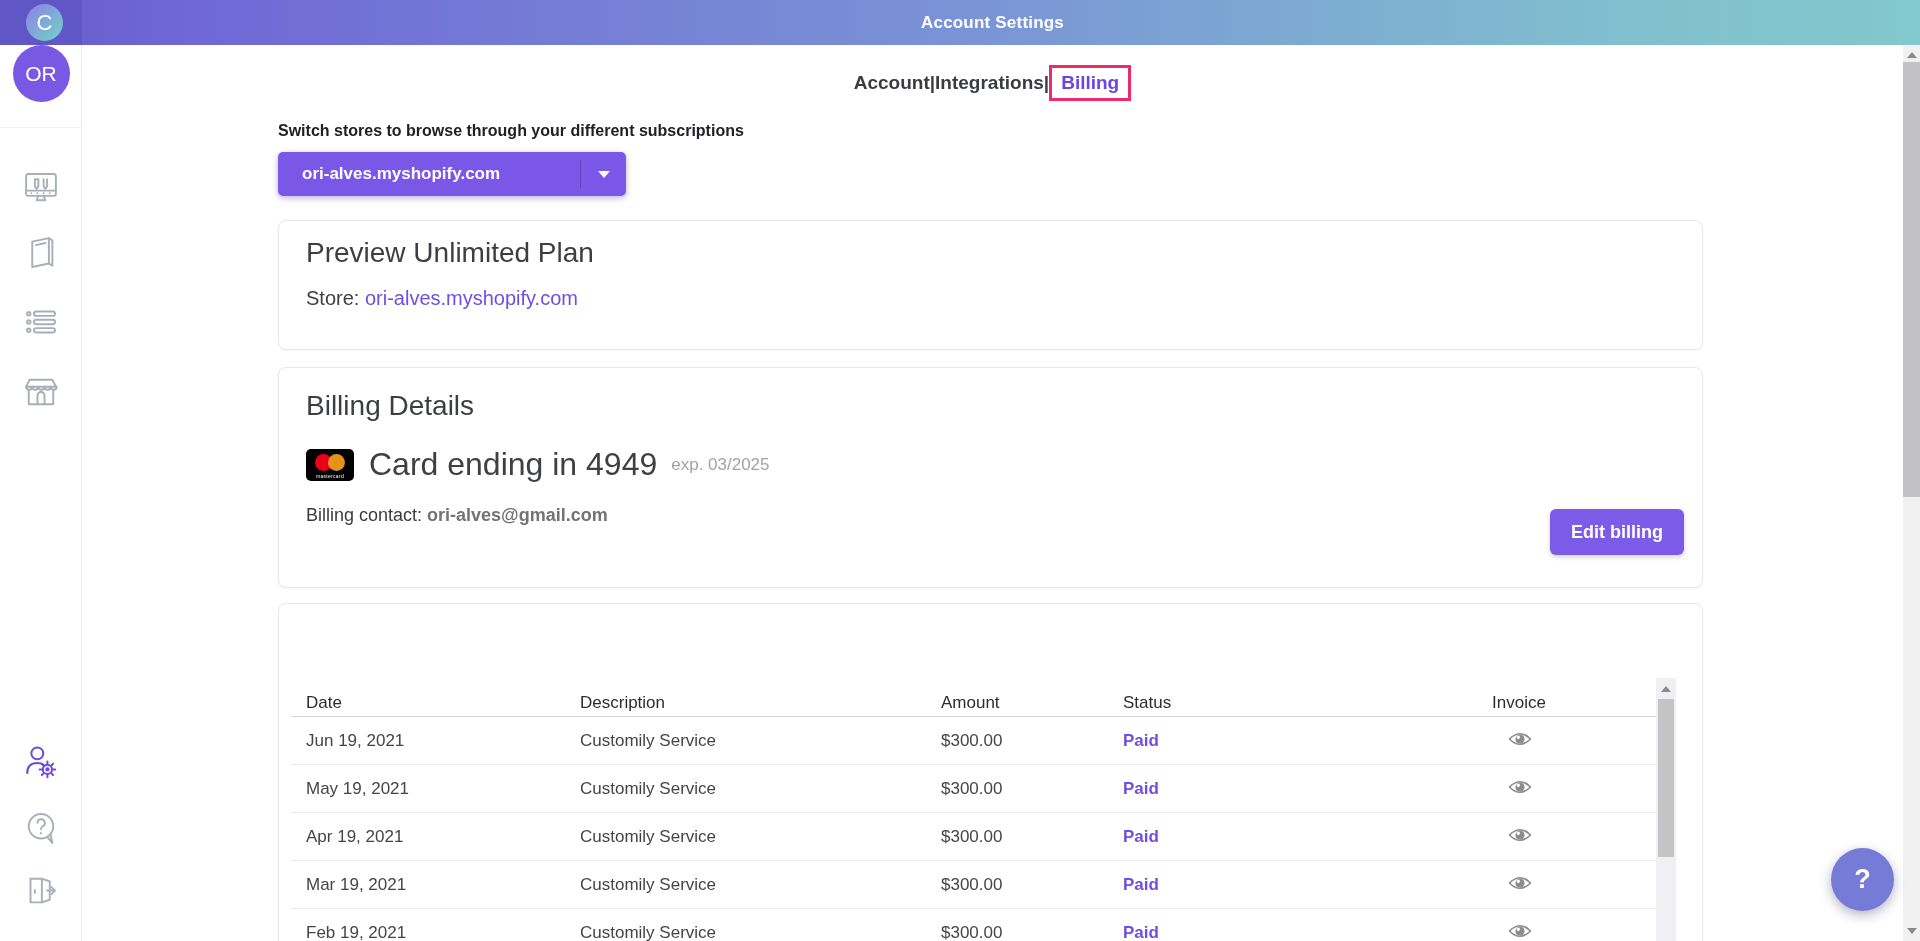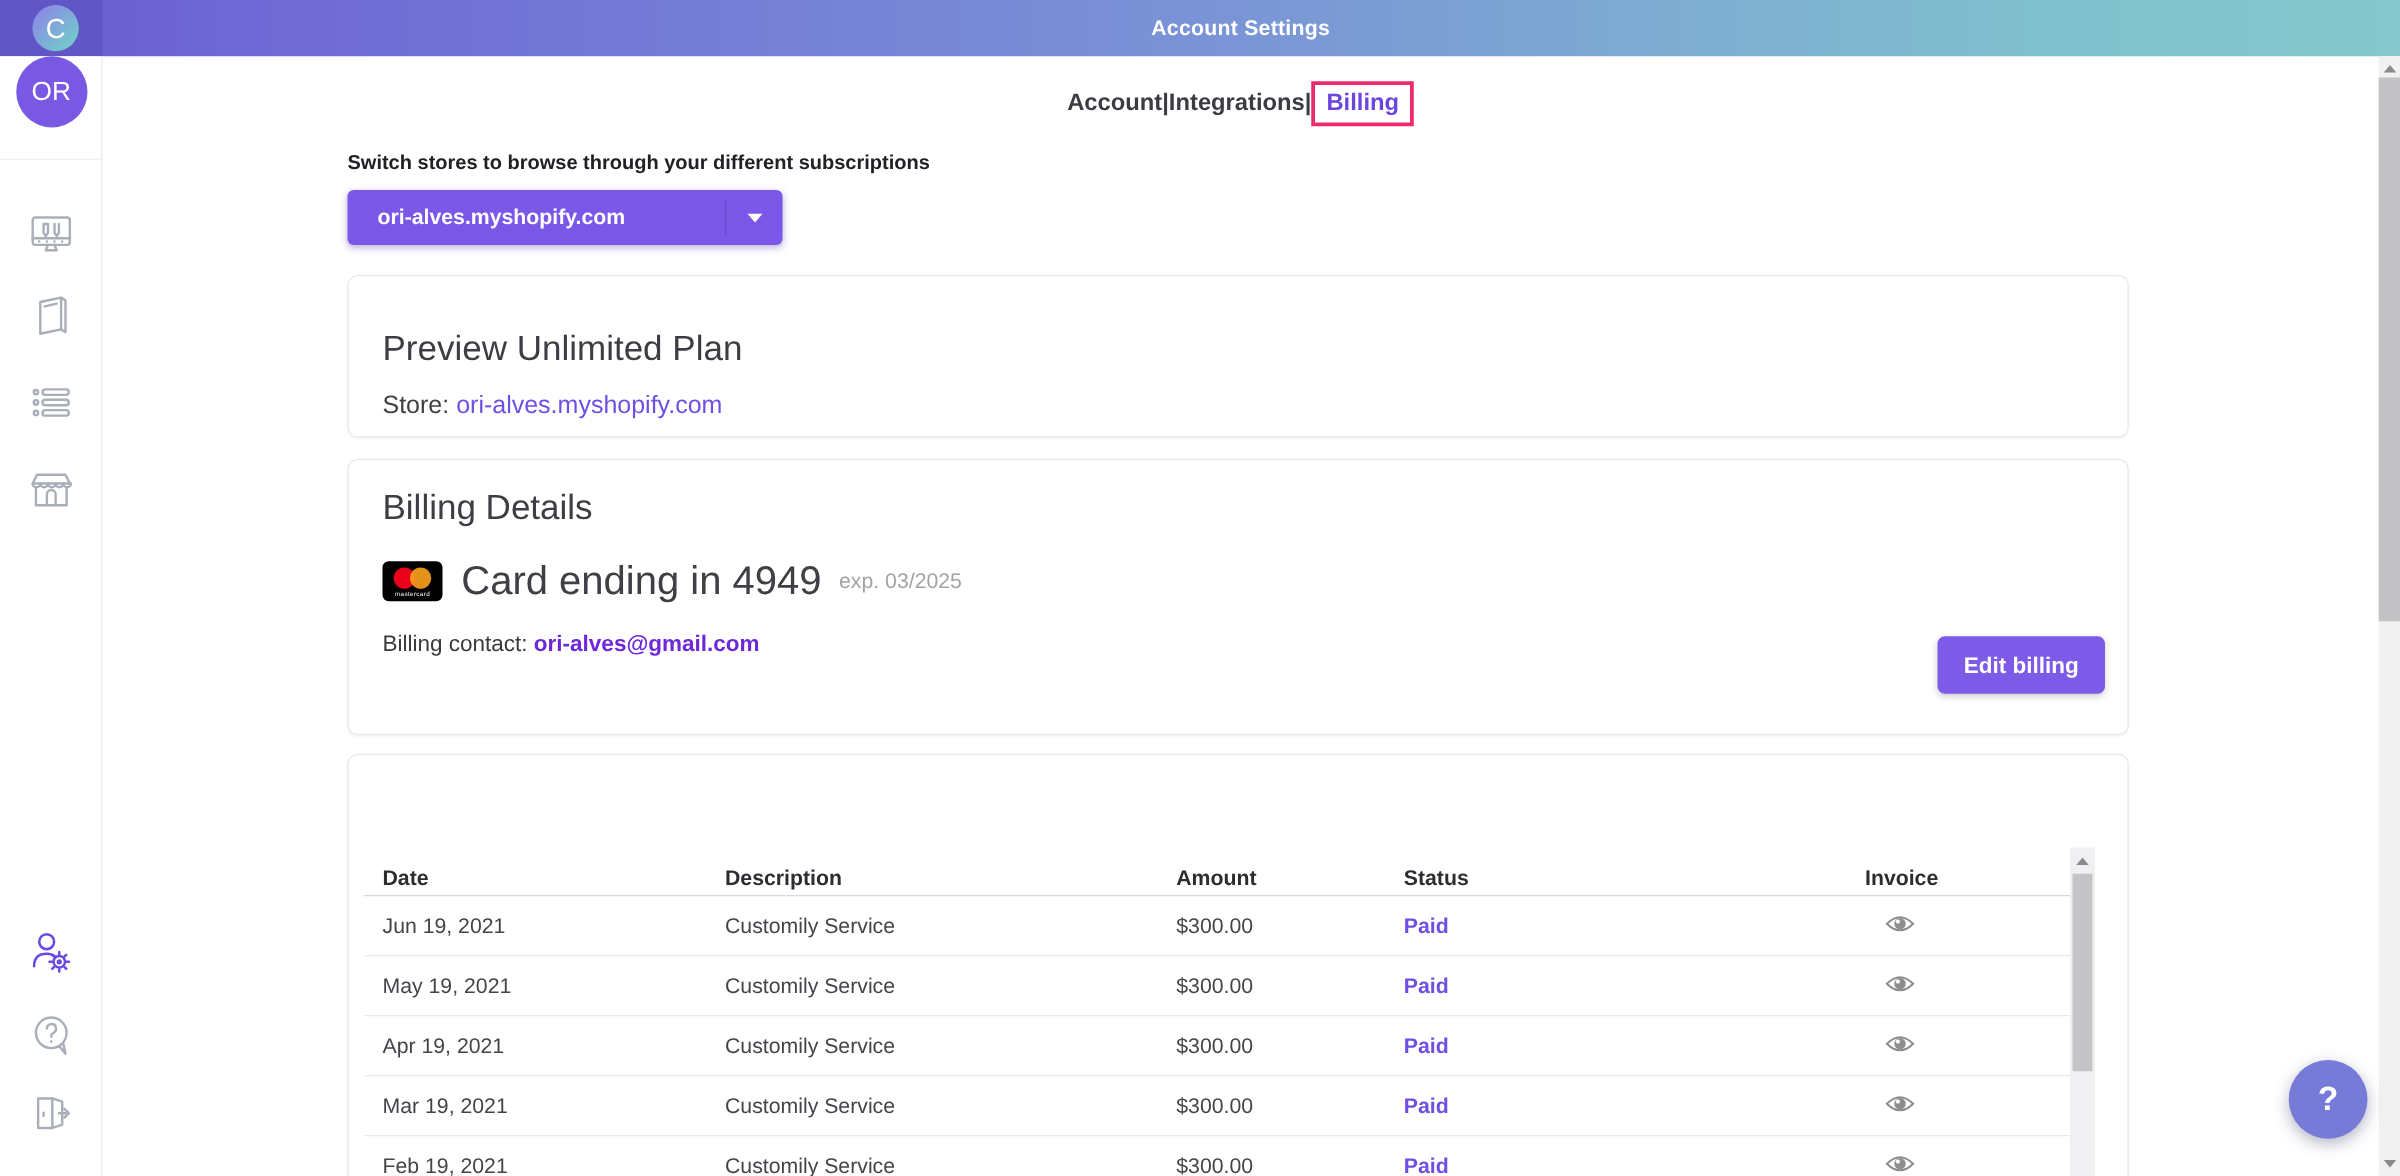--- a/index.html
+++ b/index.html
@@ -55,45 +55,45 @@
   .store-dropdown .caret-zone { width:46px; height:28px; border-left:1px solid rgba(0,0,0,.18);
                                 display:flex; align-items:center; justify-content:center; }
   .caret-down { width:0; height:0; border-left:6px solid transparent; border-right:6px solid transparent;
                 border-top:7px solid #fff; }
 
   
   .card { position:absolute; left:278px; width:1425px; background:#fff;
           border:1px solid #e7e8ec; border-radius:8px; box-shadow:0 1px 2px rgba(0,0,0,.04); }
   .card h2 { font-size:28px; font-weight:400; color:#3c3e43; }
 
-  .card-plan { top:220px; height:130px; padding:42px 27px; }
+  .card-plan { top:220px; height:130px; padding:16px 27px; }
   .store-line { margin-top:18px; font-size:20px; color:#3f3f43; }
   .store-link { color:#6e4fe6; cursor:pointer; text-decoration:none; }
 
   .card-billing { top:367px; height:221px; padding:22px 27px; }
   .cc-row { margin-top:24px; display:flex; align-items:center; }
   .mc-badge { width:48px; height:32px; background:#000; border-radius:5px; position:relative; flex:none; }
   .mc-badge .c1 { position:absolute; left:9px;  top:5px; width:17px; height:17px; border-radius:50%; background:#eb001b; }
   .mc-badge .c2 { position:absolute; right:9px; top:5px; width:17px; height:17px; border-radius:50%; background:#f79e1b; opacity:.92; }
   .mc-badge .mc-word { position:absolute; left:0; right:0; bottom:2px; text-align:center;
                        color:#fff; font-size:5px; letter-spacing:.3px; }
   .cc-text { margin-left:15px; font-size:32px; color:#3e4045; }
   .cc-exp  { margin-left:14px; font-size:17px; color:#a3a3a6; }
   .contact-line { margin-top:22px; font-size:18px; color:#3a3b3f; }
-  .contact-line b { color:#6d28d9; }
+  .contact-line b { color:#737373; }
   .edit-billing-btn { position:absolute; right:18px; top:141px; width:134px; height:46px;
                       background:#7b5be8; border:none; border-radius:6px; color:#fff;
                       font-size:18px; font-weight:bold; cursor:pointer;
                       font-family:"Liberation Sans", sans-serif; box-shadow:0 2px 5px rgba(0,0,0,.18); }
 
   .card-history { top:603px; height:380px; padding:22px 27px 0 27px; }
   .table-zone { position:absolute; left:12px; top:85px; width:1366px; }
   .t-row { display:grid; grid-template-columns:274px 361px 182px 369px 1fr;
            align-items:center; padding-left:15px; }
-  .t-head { height:28px; font-size:17px; font-weight:bold; color:#2b2d31; border-bottom:1px solid #d5d8dc; }
+  .t-head { height:28px; font-size:17px; font-weight:normal; color:#2b2d31; border-bottom:1px solid #d5d8dc; }
   .t-data { height:48px; font-size:17px; color:#43454a; border-bottom:1px solid #e9ebee; }
   .t-status { color:#6f4fe0; font-weight:bold; }
   .eye-btn { background:none; border:none; cursor:pointer; width:40px; height:24px; padding:0; margin-left:8px; }
 
   
   .inner-scrollbar { position:absolute; left:1656px; top:678px; width:20px; height:263px; background:#f0f0f2; }
   .inner-scrollbar .sb-arrow-up { top:8px; left:5px; }
   .inner-thumb { position:absolute; left:2px; top:21px; width:16px; height:158px; background:#c4c4c7; }
 
   

